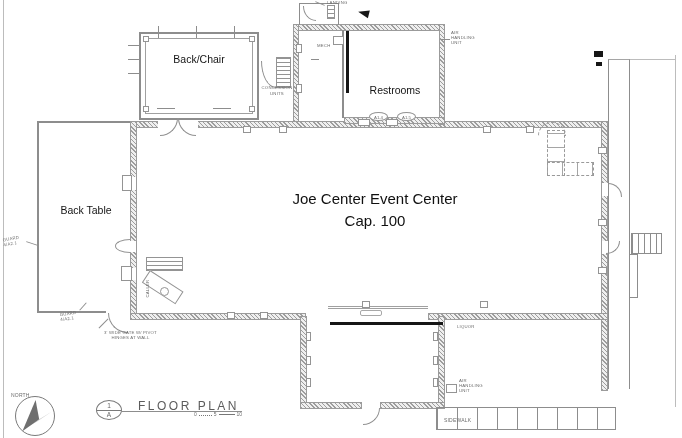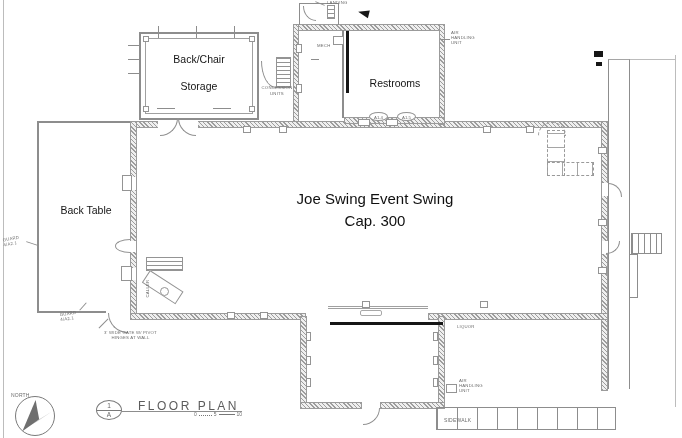--- a/index.html
+++ b/index.html
@@ -118,36 +118,35 @@
   <div class="line" style="left:196px;top:26px;width:1px;height:12px;"></div>
   <div class="line" style="left:234px;top:26px;width:1px;height:12px;"></div>
   <div class="line" style="left:128px;top:45px;width:13px;height:1px;"></div>
   <div class="line" style="left:128px;top:59px;width:13px;height:1px;"></div>
   <div class="line" style="left:128px;top:73px;width:13px;height:1px;"></div>
   <div class="line" style="left:157px;top:108px;width:18px;height:1px;"></div>
   <div class="line" style="left:213px;top:108px;width:18px;height:1px;"></div>
   <div class="arc arc-br" style="left:160px;top:118px;width:18px;height:18px;"></div>
   <div class="arc arc-bl" style="left:178px;top:118px;width:18px;height:18px;"></div>
   <div class="lbl" style="left:149px;top:53px;width:100px;">Back/Chair</div>
-  <div class="lbl" style="left:149px;top:80px;width:100px;">Storage</div>
 
   <div class="thin" style="left:299px;top:3px;width:40px;height:22px;border-width:1.5px;border-bottom:none;"></div>
   <div class="arc arc-bl" style="left:303px;top:6px;width:13px;height:15px;"></div>
   <div class="stripeH" style="left:327px;top:5px;width:8px;height:14px;"></div>
   <div class="line" style="left:315px;top:3px;width:10px;height:1px;transform:rotate(22deg);"></div>
   <div class="t t4" style="left:327px;top:0px;">LANDING</div>
   <div class="arrow" style="left:358px;top:9px;"></div>
   <div class="blk" style="left:346px;top:31px;width:3px;height:62px;"></div>
   <div class="tick" style="left:333px;top:36px;width:11px;height:9px;"></div>
   <div class="t t4" style="left:317px;top:43px;">MECH</div>
   <div class="line" style="left:311px;top:59px;width:8px;height:1px;"></div>
   <div class="tick" style="left:296px;top:44px;width:6px;height:9px;"></div>
   <div class="tick" style="left:296px;top:84px;width:6px;height:9px;"></div>
 
-  <div class="lbl" style="left:350px;top:77px;width:90px;">Restrooms</div>
+  <div class="lbl" style="left:350px;top:84px;width:90px;">Restrooms</div>
   <div class="tick" style="left:358px;top:119px;width:12px;height:7px;"></div>
   <div class="tick" style="left:386px;top:119px;width:12px;height:7px;"></div>
   <div class="ell" style="left:369px;top:112px;width:19px;height:9px;font-size:4.3px;color:#6d6d6d;text-align:center;line-height:9px;">A1.4</div>
   <div class="ell" style="left:397px;top:112px;width:19px;height:9px;font-size:4.3px;color:#6d6d6d;text-align:center;line-height:9px;">A1.5</div>
 
   <div class="line" style="left:441px;top:39px;width:9px;height:1px;"></div>
   <div class="t t4" style="left:451px;top:30px;">
     <div>AIR</div>
     <div>HANDLING</div>
     <div>UNIT</div>
@@ -228,22 +227,22 @@
   </div>
   <div class="line" style="left:78px;top:306px;width:10px;height:1px;transform:rotate(-48deg);"></div>
   <div class="t t4" style="left:104px;top:330px;text-align:center;">
     <div>3' WIDE GATE W/ PIVOT</div>
     <div>HINGES AT WALL</div>
   </div>
   <div class="line" style="left:97px;top:323px;width:13px;height:1px;transform:rotate(-45deg);"></div>
 
   <div class="lbl" style="left:51px;top:204px;width:70px;">Back Table</div>
   <div class="center-label">
-    <div>Joe Swing Event Swing</div>
-    <div>Cap. 300</div>
+    <div>Joe Center Event Center</div>
+    <div>Cap. 100</div>
   </div>
 
   <div class="t" style="left:11px;top:392px;">NORTH</div>
   <div class="compass">
     <div class="blade2"></div>
     <div class="blade1"></div>
   </div>
   <div class="bubble">
     <div>1</div>
     <div class="divider"></div>

